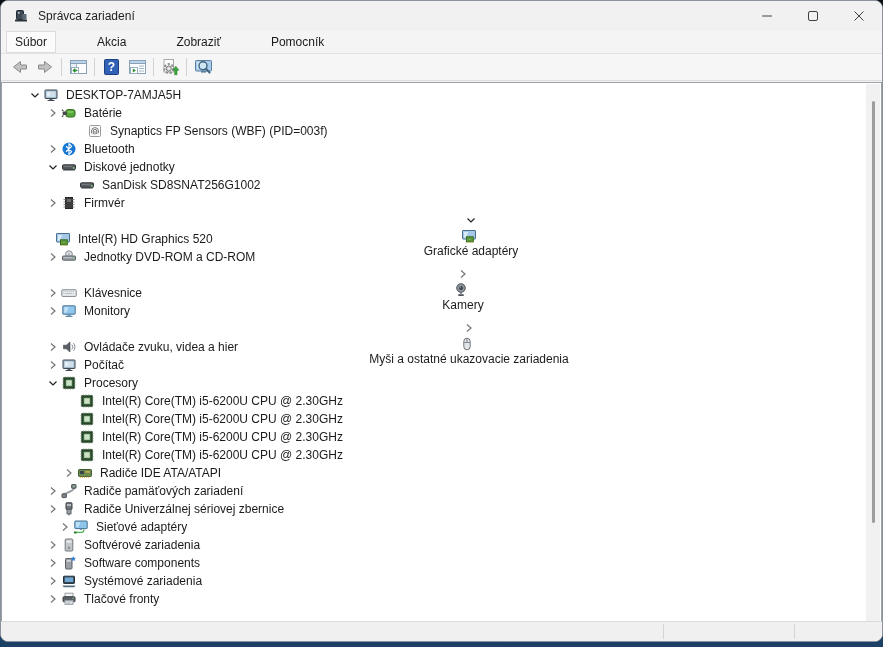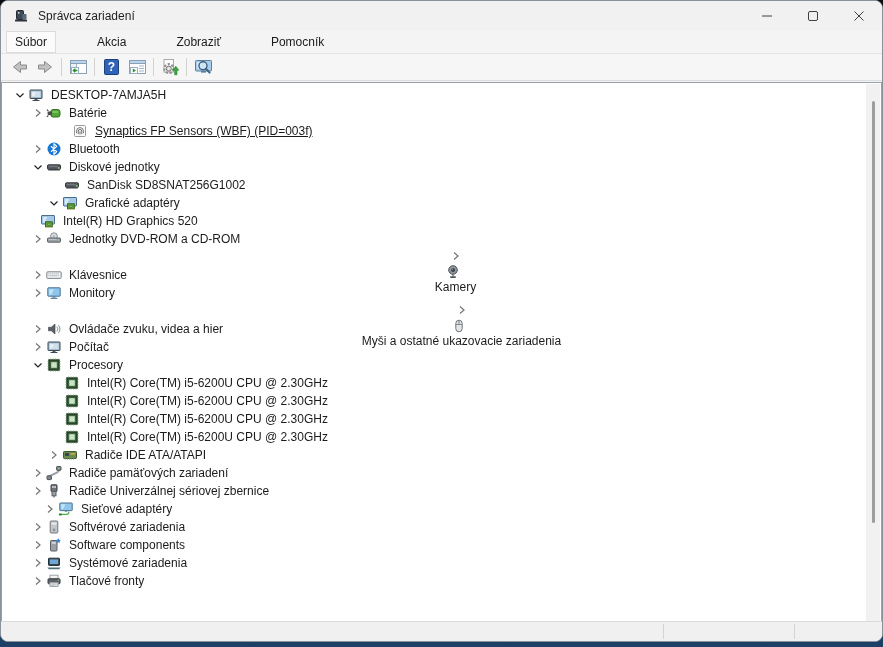--- a/index.html
+++ b/index.html
@@ -26,21 +26,21 @@
   .menu-item.active { background:#fbfbfb; box-shadow:inset 0 0 0 1px #dcdcdc; }
   
   .toolbar { height:27px; background:#f6f6f6; display:flex; align-items:center; padding-left:5px; border-bottom:1px solid #dedede; }
   .tbtn { width:26px; height:23px; display:flex; align-items:center; justify-content:center; background:transparent; border:none; }
   .tsep { width:1px; height:18px; background:#d2d2d2; margin:0 3px; flex:none; }
   
   .treepanel {
     position:absolute; left:0; right:0; top:81px; height:541px;
     background:#ffffff; border:1px solid #99a0a8; overflow:hidden;
   }
-  .tree { padding-top:3px; }
+  .tree { padding-top:3px;margin-left:15px; }
   .row { height:18px; display:flex; align-items:center; white-space:nowrap; font-size:12px; color:#1b1b1b; }
   .chev { width:16px; height:16px; flex:none; display:flex; align-items:center; justify-content:center; }
   .ticon { width:16px; height:16px; flex:none; margin-right:5px; display:flex; align-items:center; justify-content:center; }
   .tlabel { padding:0 2px; }
   .scrolltrack { position:absolute; top:1px; bottom:1px; right:1px; width:14px; background:#f1f1f1; }
   .scrollthumb { position:absolute; left:6px; width:3px; top:17px; height:422px; background:#9d9d9d; border-radius:2px; }
   
   .statusbar { position:absolute; left:0; right:0; bottom:0; height:20px; background:#f0f0f0; border-top:1px solid #dadada; }
   .sb-sep { position:absolute; top:2px; bottom:2px; width:1px; background:#d4d4d4; }
   .sb-sep-1 { left:662px; }
@@ -198,21 +198,21 @@
           <span class="ticon">
             <svg width="16" height="16" viewBox="0 0 16 16">
               <rect x="4.8" y="4.6" width="9.2" height="7.4" rx="2.2" fill="#57a639" stroke="#2e6b1c"></rect>
               <rect x="6.2" y="6" width="6.2" height="2" rx="1" fill="#7cc45e"></rect>
               <rect x="1.6" y="6.6" width="4.4" height="3.4" rx="1" fill="#4a4a4a"></rect>
               <path d="M2.4 6.2 L0.9 4.7 M2.4 10.4 L0.9 11.9" stroke="#4a4a4a" stroke-width="1.2"></path>
             </svg>
           </span>
           <span class="tlabel">Batérie</span>
         </div>
-        <div class="row" style="padding-left: 54px; text-decoration: underline;">
+        <div class="row" style="padding-left: 54px;">
           <span class="chev"></span>
           <span class="ticon">
             <svg width="16" height="16" viewBox="0 0 16 16">
               <rect x="2.5" y="2.5" width="11" height="11" rx="1" fill="#fafafa" stroke="#9b9b9b"></rect>
               <g fill="none" stroke="#5e5e5e" stroke-width="0.85">
                 <path d="M8 4.6 a3.4 3.4 0 0 1 3.4 3.4 v2.2"></path>
                 <path d="M8 4.6 a3.4 3.4 0 0 0 -3.4 3.4 v2.2"></path>
                 <path d="M8 6.4 a1.7 1.7 0 0 1 1.7 1.7 v3"></path>
                 <path d="M8 6.4 a1.7 1.7 0 0 0 -1.7 1.7 v3"></path>
                 <path d="M8 8.2 v3.3"></path>
@@ -256,21 +256,38 @@
           <span class="ticon">
             <svg width="16" height="16" viewBox="0 0 16 16">
               <rect x="1.5" y="5.8" width="13" height="4.6" rx="1" fill="#565a5e" stroke="#33363a"></rect>
               <rect x="2.6" y="6.8" width="9" height="1" fill="#7c8186"></rect>
               <circle cx="12.7" cy="8.9" r="0.9" fill="#86d17a"></circle>
               <rect x="2" y="11" width="12" height="1" rx="0.4" fill="#9aa0a5"></rect>
             </svg>
           </span>
           <span class="tlabel">SanDisk SD8SNAT256G1002</span>
         </div>
-        <div class="row" style="padding-left: 44px;">
+        <div class="row" style="padding-left: 28px;">
+          <span class="chev">
+            <svg width="16" height="16" viewBox="0 0 16 16">
+              <path d="M6 4.5 L10 8 L6 11.5" fill="none" stroke="#757575" stroke-width="1.2"></path>
+            </svg>
+          </span>
+          <span class="ticon">
+            <svg width="16" height="16" viewBox="0 0 16 16">
+              <rect x="4.5" y="2.5" width="7" height="11" fill="#3c3c3c" stroke="#222"></rect>
+              <g stroke="#8f8f8f" stroke-width="1">
+                <path d="M4.5 4.5 h-2 M4.5 7 h-2 M4.5 9.5 h-2 M4.5 12 h-2 M11.5 4.5 h2 M11.5 7 h2 M11.5 9.5 h2 M11.5 12 h2"></path>
+              </g>
+              <rect x="6" y="4" width="4" height="3" fill="#6b6b6b"></rect>
+            </svg>
+          </span>
+          <span class="tlabel">Firmvér</span>
+        </div>
+        <div class="row" style="padding-left: 44px; flex-direction: column;">
           <span class="chev">
             <svg width="16" height="16" viewBox="0 0 16 16">
               <path d="M4.5 6.5 L8 10 L11.5 6.5" fill="none" stroke="#222222" stroke-width="1.2"></path>
             </svg>
           </span>
           <span class="ticon">
             <svg width="16" height="16" viewBox="0 0 16 16">
               <rect x="1.5" y="2.5" width="13" height="8.5" rx="0.5" fill="#a6c9e8" stroke="#49708f"></rect>
               <path d="M3 4 h4.2 l-2.2 5.4 h-2 z" fill="#d9eaf7"></path>
               <rect x="5.5" y="8.8" width="6.8" height="5" fill="#64a33e" stroke="#33691e"></rect>

